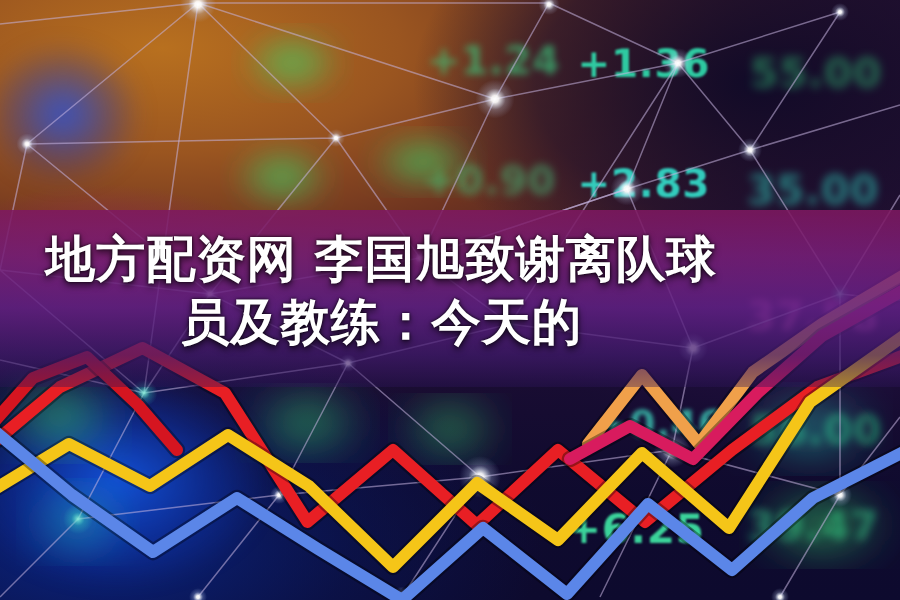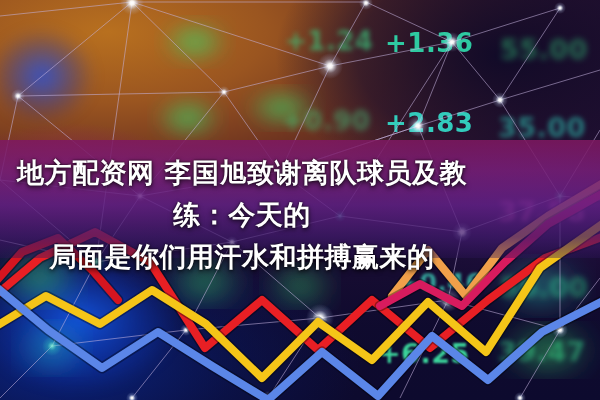--- a/index.html
+++ b/index.html
@@ -66,25 +66,25 @@
     letter-spacing:.5px;
     white-space:nowrap;
     font-family:"DejaVu Sans",sans-serif;
   }
 
   
   svg.layer{position:absolute;inset:0;width:600px;height:400px;}
 
   
   .headline{
-    position:absolute;left:4px;top:152px;width:476px;
+    position:absolute;left:16px;top:152px;width:476px;
     text-align:center;
     color:#ffffff;
     font-weight:bold;
-    font-size:27px;
+    font-size:33px;
     line-height:42px;
     letter-spacing:.5px;
     text-shadow:0 2px 5px rgba(0,0,0,.75), 0 0 2px rgba(0,0,0,.9);
     font-family:"DejaVu Sans","Liberation Sans",sans-serif;
   }
   .headline .ln{display:block;}
 </style>
 </head>
 <body>
 
@@ -207,16 +207,15 @@
       <polyline points="392,296 428,250 466,296 502,248 548,216 605,182" fill="none" stroke="rgba(0,0,0,.35)" stroke-width="11" stroke-linejoin="round" stroke-linecap="round"></polyline>
       <polyline points="392,296 428,250 466,296 502,248 548,216 605,182" fill="none" stroke="#f0a04a" stroke-width="8" stroke-linejoin="round" stroke-linecap="round"></polyline>
       <polyline points="380,306 420,284 462,306 505,262 548,224 605,192" fill="none" stroke="rgba(0,0,0,.35)" stroke-width="11" stroke-linejoin="round" stroke-linecap="round"></polyline>
       <polyline points="380,306 420,284 462,306 505,262 548,224 605,192" fill="none" stroke="#d81b5e" stroke-width="8" stroke-linejoin="round" stroke-linecap="round"></polyline>
     </svg>
 
   <div class="title-band"></div>
 
   <div class="headline">
     <span class="ln">地方配资网 李国旭致谢离队球员及教练：今天的</span>
-    <span class="ln">局面是你们用汗水和拼搏赢来的</span>
   </div>
 
 </div>
 
 </body></html>

